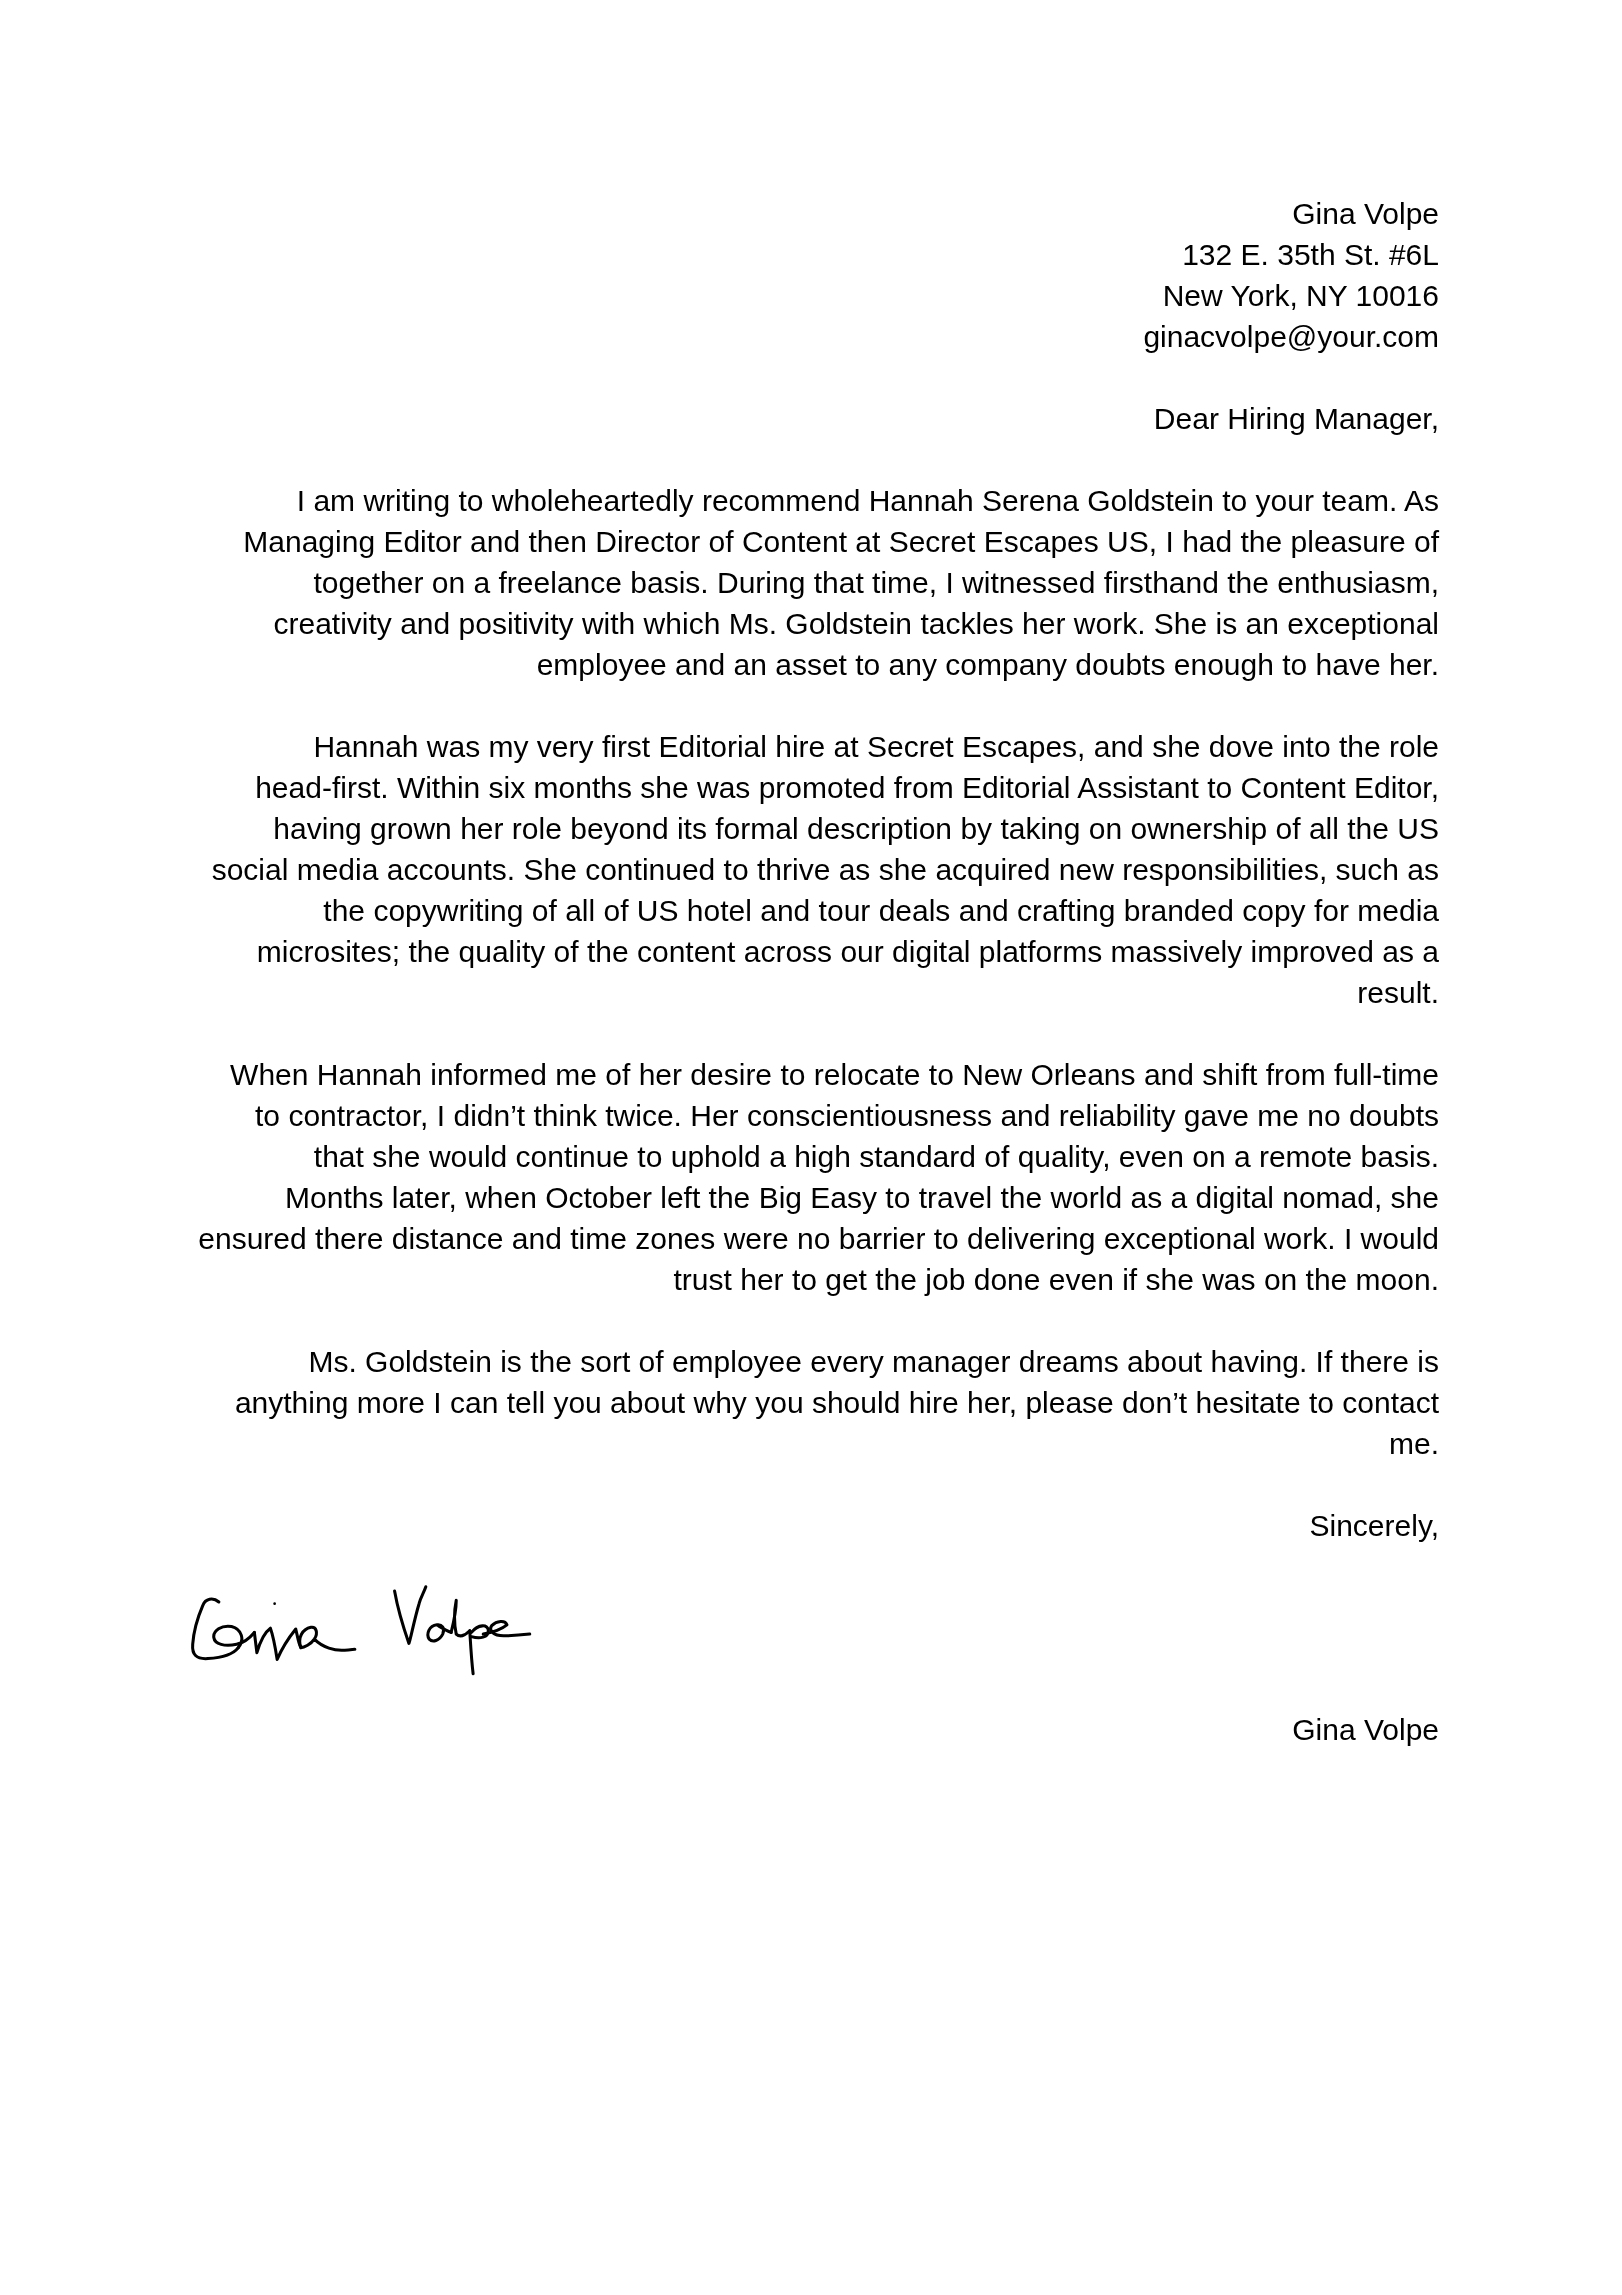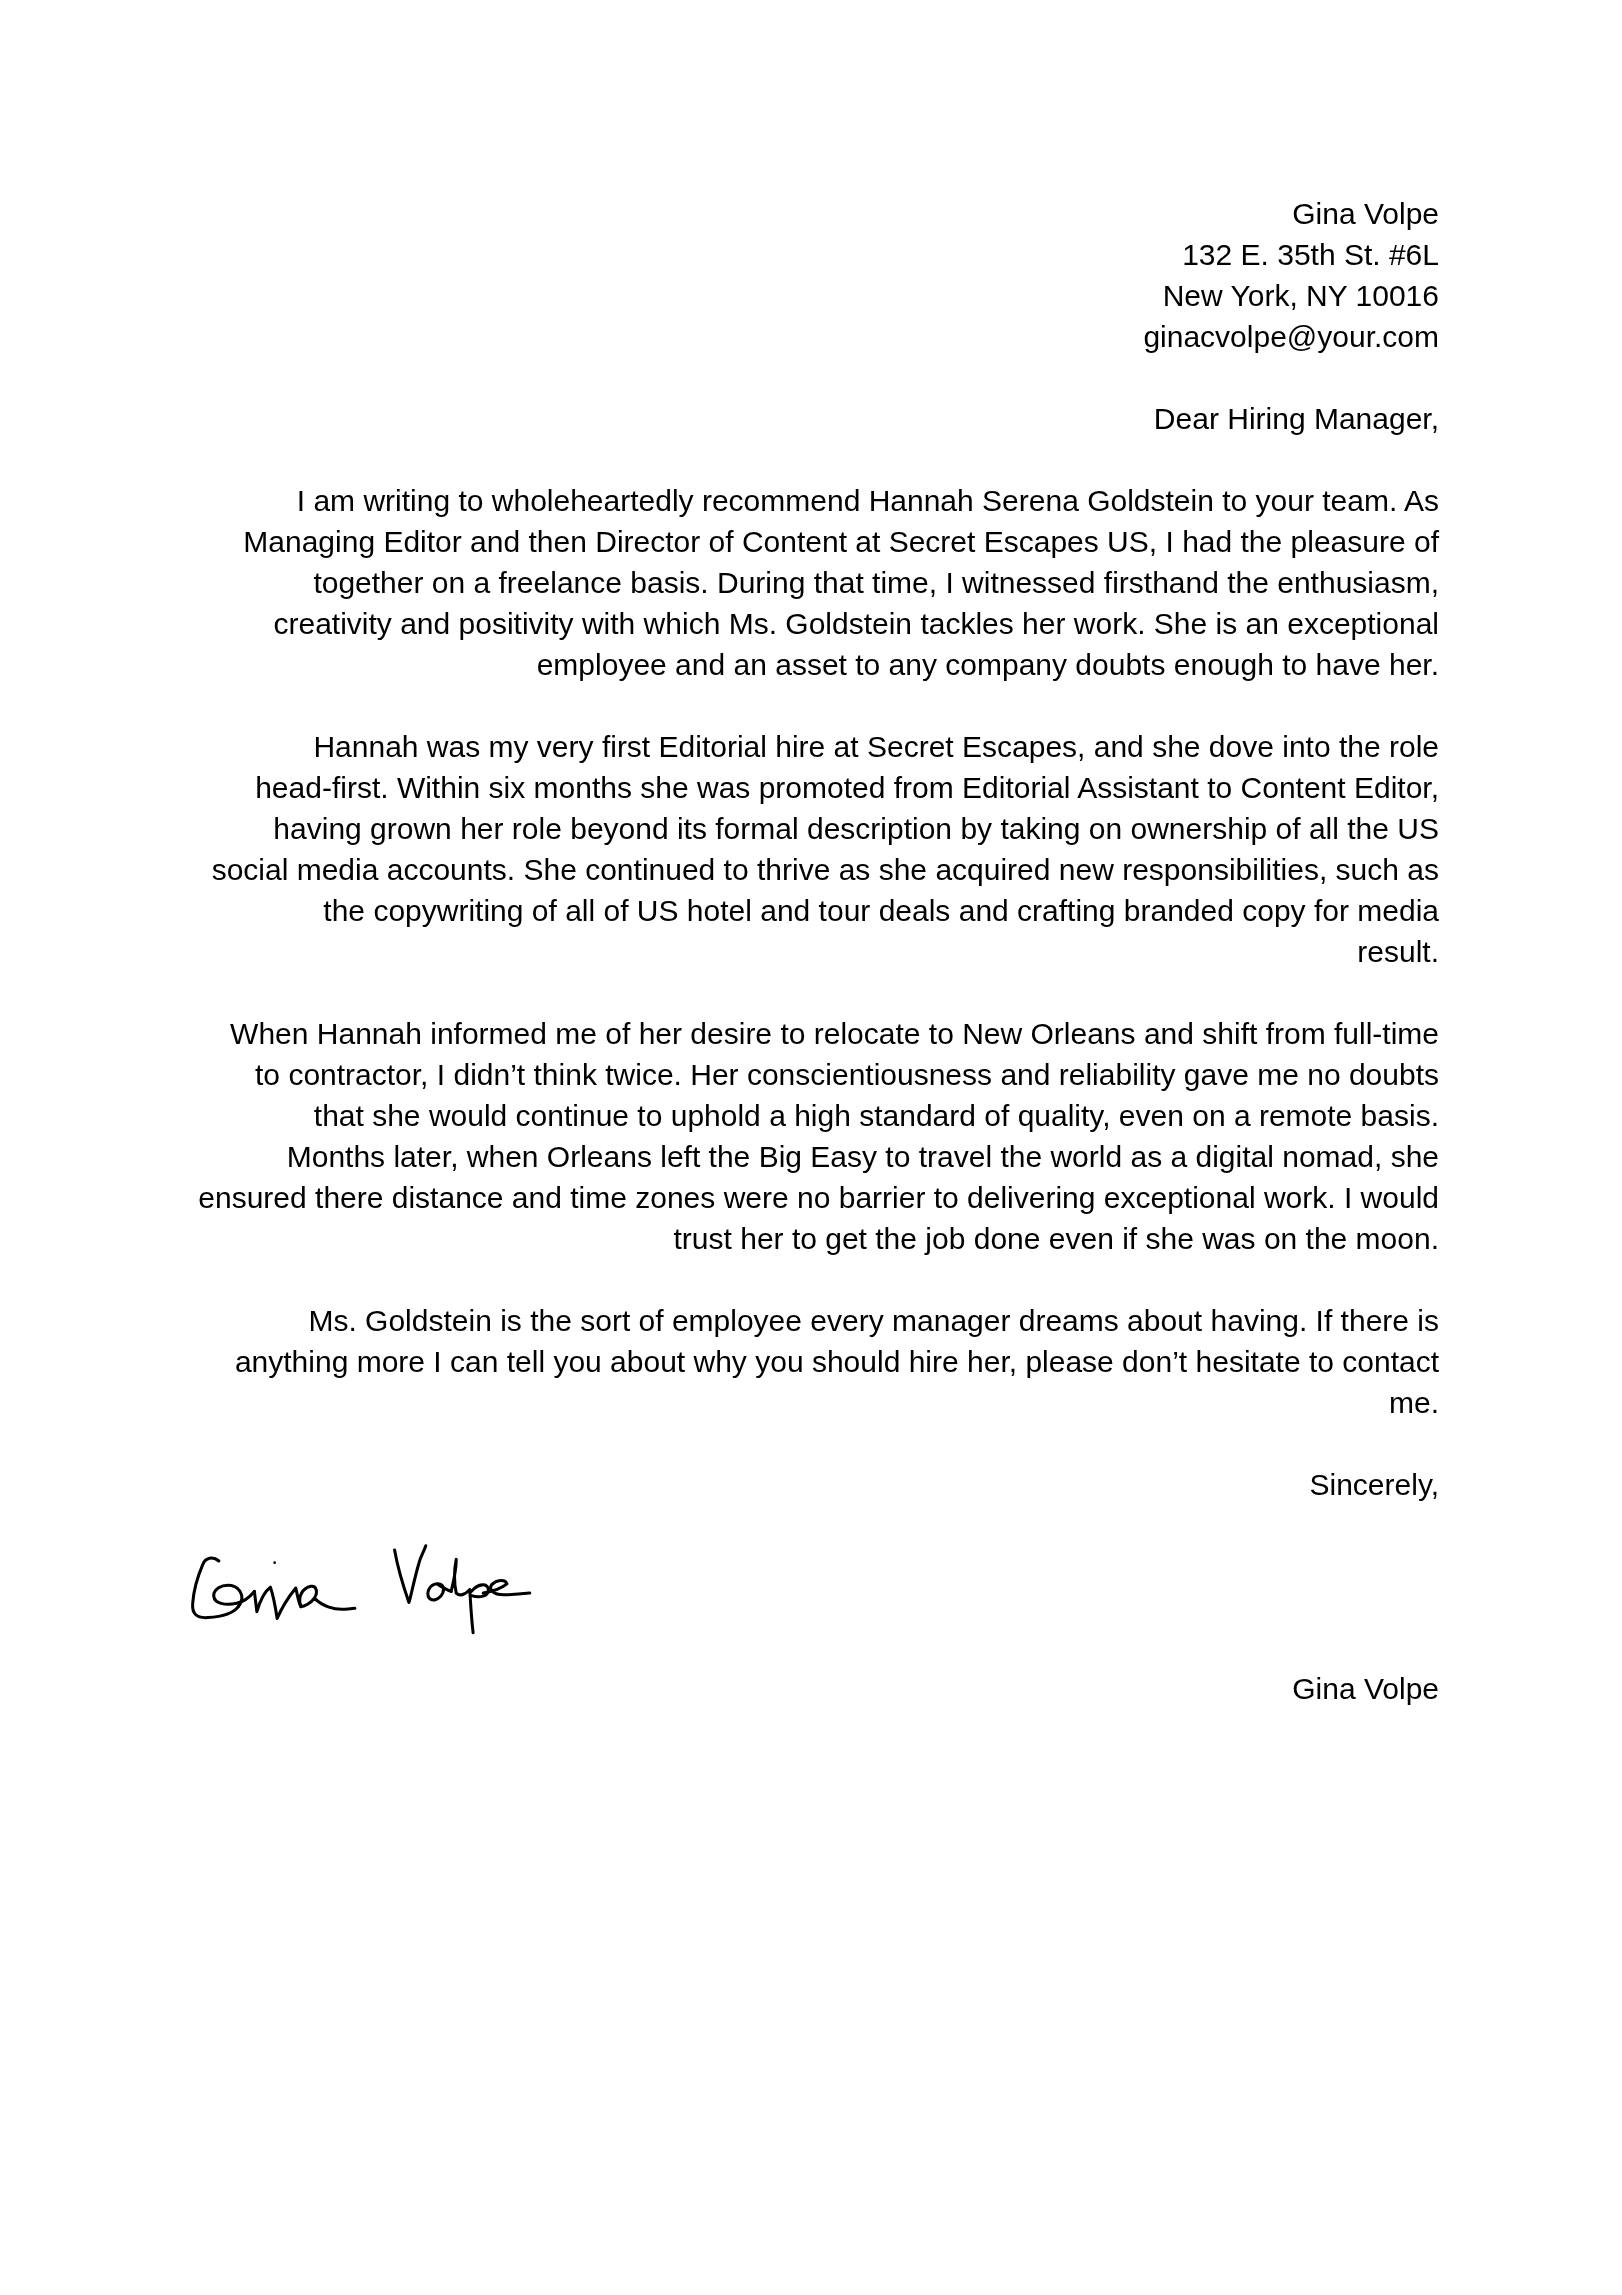--- a/index.html
+++ b/index.html
@@ -67,28 +67,29 @@
     <span class="line">creativity and positivity with which Ms. Goldstein tackles her work. She is an exceptional</span>
     <span class="line">employee and an asset to any company doubts enough to have her.</span>
   </div>
 
   <div class="block">
     <span class="line">Hannah was my very first Editorial hire at Secret Escapes, and she dove into the role</span>
     <span class="line">head-first. Within six months she was promoted from Editorial Assistant to Content Editor,</span>
     <span class="line">having grown her role beyond its formal description by taking on ownership of all the US</span>
     <span class="line">social media accounts. She continued to thrive as she acquired new responsibilities, such as</span>
     <span class="line">the copywriting of all of US hotel and tour deals and crafting branded copy for media</span>
+    <span class="line">microsites; the quality of the content across our digital platforms massively improved as a</span>
     <span class="line">result.</span>
   </div>
 
   <div class="block">
     <span class="line">When Hannah informed me of her desire to relocate to New Orleans and shift from full-time</span>
     <span class="line">to contractor, I didn’t think twice. Her conscientiousness and reliability gave me no doubts</span>
     <span class="line">that she would continue to uphold a high standard of quality, even on a remote basis.</span>
-    <span class="line">Months later, when Orleans left the Big Easy to travel the world as a digital nomad, she</span>
+    <span class="line">Months later, when October left the Big Easy to travel the world as a digital nomad, she</span>
     <span class="line">ensured there distance and time zones were no barrier to delivering exceptional work. I would</span>
     <span class="line">trust her to get the job done even if she was on the moon.</span>
   </div>
 
   <div class="block">
     <span class="line">Ms. Goldstein is the sort of employee every manager dreams about having. If there is</span>
     <span class="line">anything more I can tell you about why you should hire her, please don’t hesitate to contact</span>
     <span class="line">me.</span>
   </div>
 

